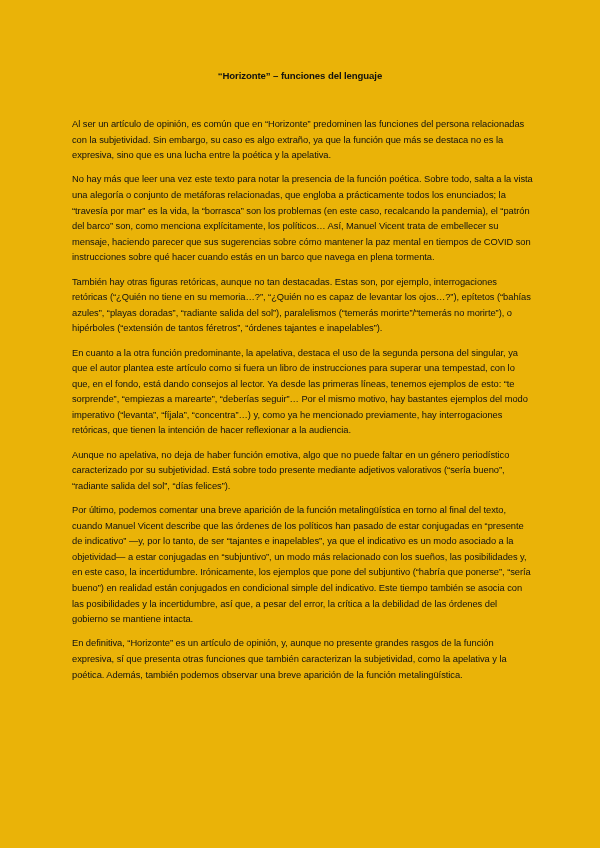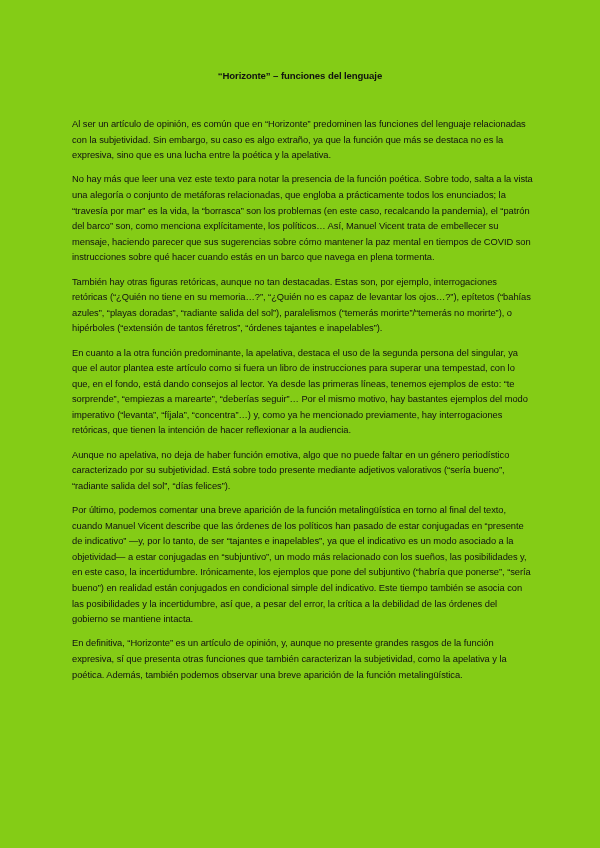--- a/index.html
+++ b/index.html
@@ -1,36 +1,36 @@
 <!DOCTYPE html>
 <html><head>
 <meta charset="utf-8">
 <style>
   html, body { margin:0; padding:0; background:#ffffff; }
   body { width:600px; height:848px; position:relative; overflow:hidden; }
-  .page { position:absolute; left:0; top:0; width:600px; height:848px; background:#84cc16; }
+  .page { position:absolute; left:0; top:0; width:600px; height:848px; background:#eab308; }
   .title {
     position:absolute; left:0; top:70px; width:600px; text-align:center;
     font-family:"Liberation Sans", sans-serif; font-size:9.6px; font-weight:bold; color:#111;
     letter-spacing:-0.1px;
   }
   .body {
     position:absolute; left:72px; top:117px; width:462px;
     font-family:"Liberation Sans", sans-serif; font-size:9.35px; color:#111;
     line-height:15.6px; letter-spacing:-0.05px;
   }
   .body p { margin:0 0 8.6px 0; }
 </style>
 </head>
 <body>
 
 <div class="page">
   <div class="title">“Horizonte” – funciones del lenguaje</div>
   <div class="body">
-    <p>Al ser un artículo de opinión, es común que en “Horizonte” predominen las funciones del lenguaje relacionadas con la subjetividad. Sin embargo, su caso es algo extraño, ya que la función que más se destaca no es la expresiva, sino que es una lucha entre la poética y la apelativa.</p>
+    <p>Al ser un artículo de opinión, es común que en “Horizonte” predominen las funciones del persona relacionadas con la subjetividad. Sin embargo, su caso es algo extraño, ya que la función que más se destaca no es la expresiva, sino que es una lucha entre la poética y la apelativa.</p>
     <p>No hay más que leer una vez este texto para notar la presencia de la función poética. Sobre todo, salta a la vista una alegoría o conjunto de metáforas relacionadas, que engloba a prácticamente todos los enunciados; la “travesía por mar” es la vida, la “borrasca” son los problemas (en este caso, recalcando la pandemia), el “patrón del barco” son, como menciona explícitamente, los políticos… Así, Manuel Vicent trata de embellecer su mensaje, haciendo parecer que sus sugerencias sobre cómo mantener la paz mental en tiempos de COVID son instrucciones sobre qué hacer cuando estás en un barco que navega en plena tormenta.</p>
     <p>También hay otras figuras retóricas, aunque no tan destacadas. Estas son, por ejemplo, interrogaciones retóricas (“¿Quién no tiene en su memoria…?”, “¿Quién no es capaz de levantar los ojos…?”), epítetos (“bahías azules”, “playas doradas”, “radiante salida del sol”), paralelismos (“temerás morirte”/“temerás no morirte”), o hipérboles (“extensión de tantos féretros”, “órdenes tajantes e inapelables”).</p>
     <p>En cuanto a la otra función predominante, la apelativa, destaca el uso de la segunda persona del singular, ya que el autor plantea este artículo como si fuera un libro de instrucciones para superar una tempestad, con lo que, en el fondo, está dando consejos al lector. Ya desde las primeras líneas, tenemos ejemplos de esto: “te sorprende”, “empiezas a marearte”, “deberías seguir”… Por el mismo motivo, hay bastantes ejemplos del modo imperativo (“levanta”, “fíjala”, “concentra”…) y, como ya he mencionado previamente, hay interrogaciones retóricas, que tienen la intención de hacer reflexionar a la audiencia.</p>
     <p>Aunque no apelativa, no deja de haber función emotiva, algo que no puede faltar en un género periodístico caracterizado por su subjetividad. Está sobre todo presente mediante adjetivos valorativos (“sería bueno”, “radiante salida del sol”, “días felices”).</p>
     <p>Por último, podemos comentar una breve aparición de la función metalingüística en torno al final del texto, cuando Manuel Vicent describe que las órdenes de los políticos han pasado de estar conjugadas en “presente de indicativo” —y, por lo tanto, de ser “tajantes e inapelables”, ya que el indicativo es un modo asociado a la objetividad— a estar conjugadas en “subjuntivo”, un modo más relacionado con los sueños, las posibilidades y, en este caso, la incertidumbre. Irónicamente, los ejemplos que pone del subjuntivo (“habría que ponerse”, “sería bueno”) en realidad están conjugados en condicional simple del indicativo. Este tiempo también se asocia con las posibilidades y la incertidumbre, así que, a pesar del error, la crítica a la debilidad de las órdenes del gobierno se mantiene intacta.</p>
     <p>En definitiva, “Horizonte” es un artículo de opinión, y, aunque no presente grandes rasgos de la función expresiva, sí que presenta otras funciones que también caracterizan la subjetividad, como la apelativa y la poética. Además, también podemos observar una breve aparición de la función metalingüística.</p>
   </div>
 </div>
 
 </body></html>

